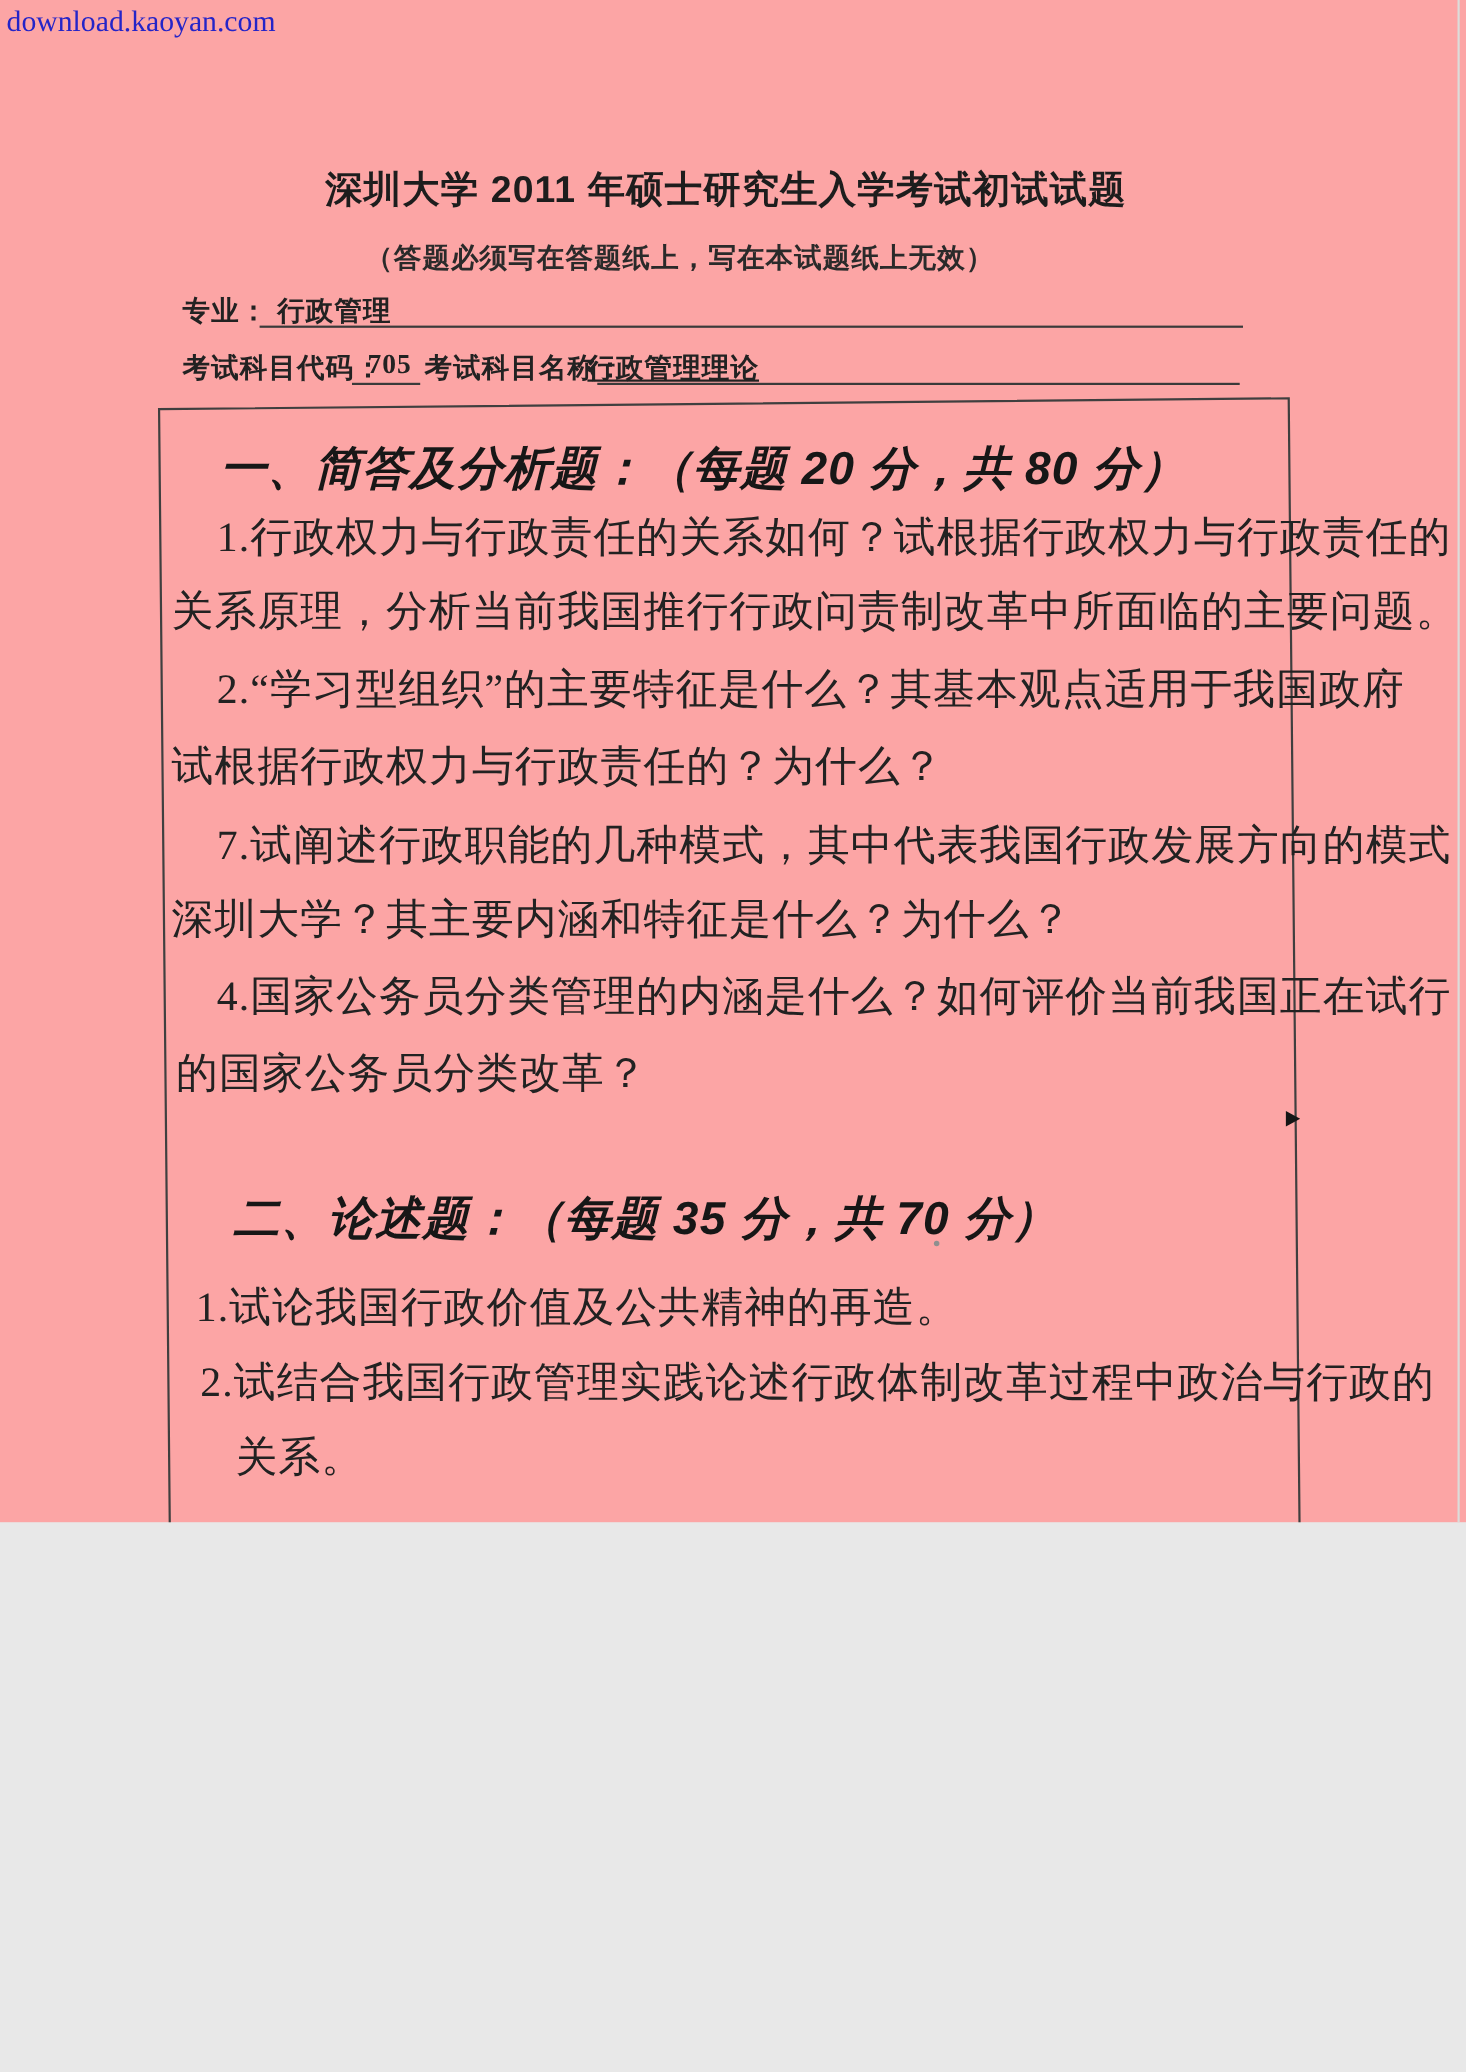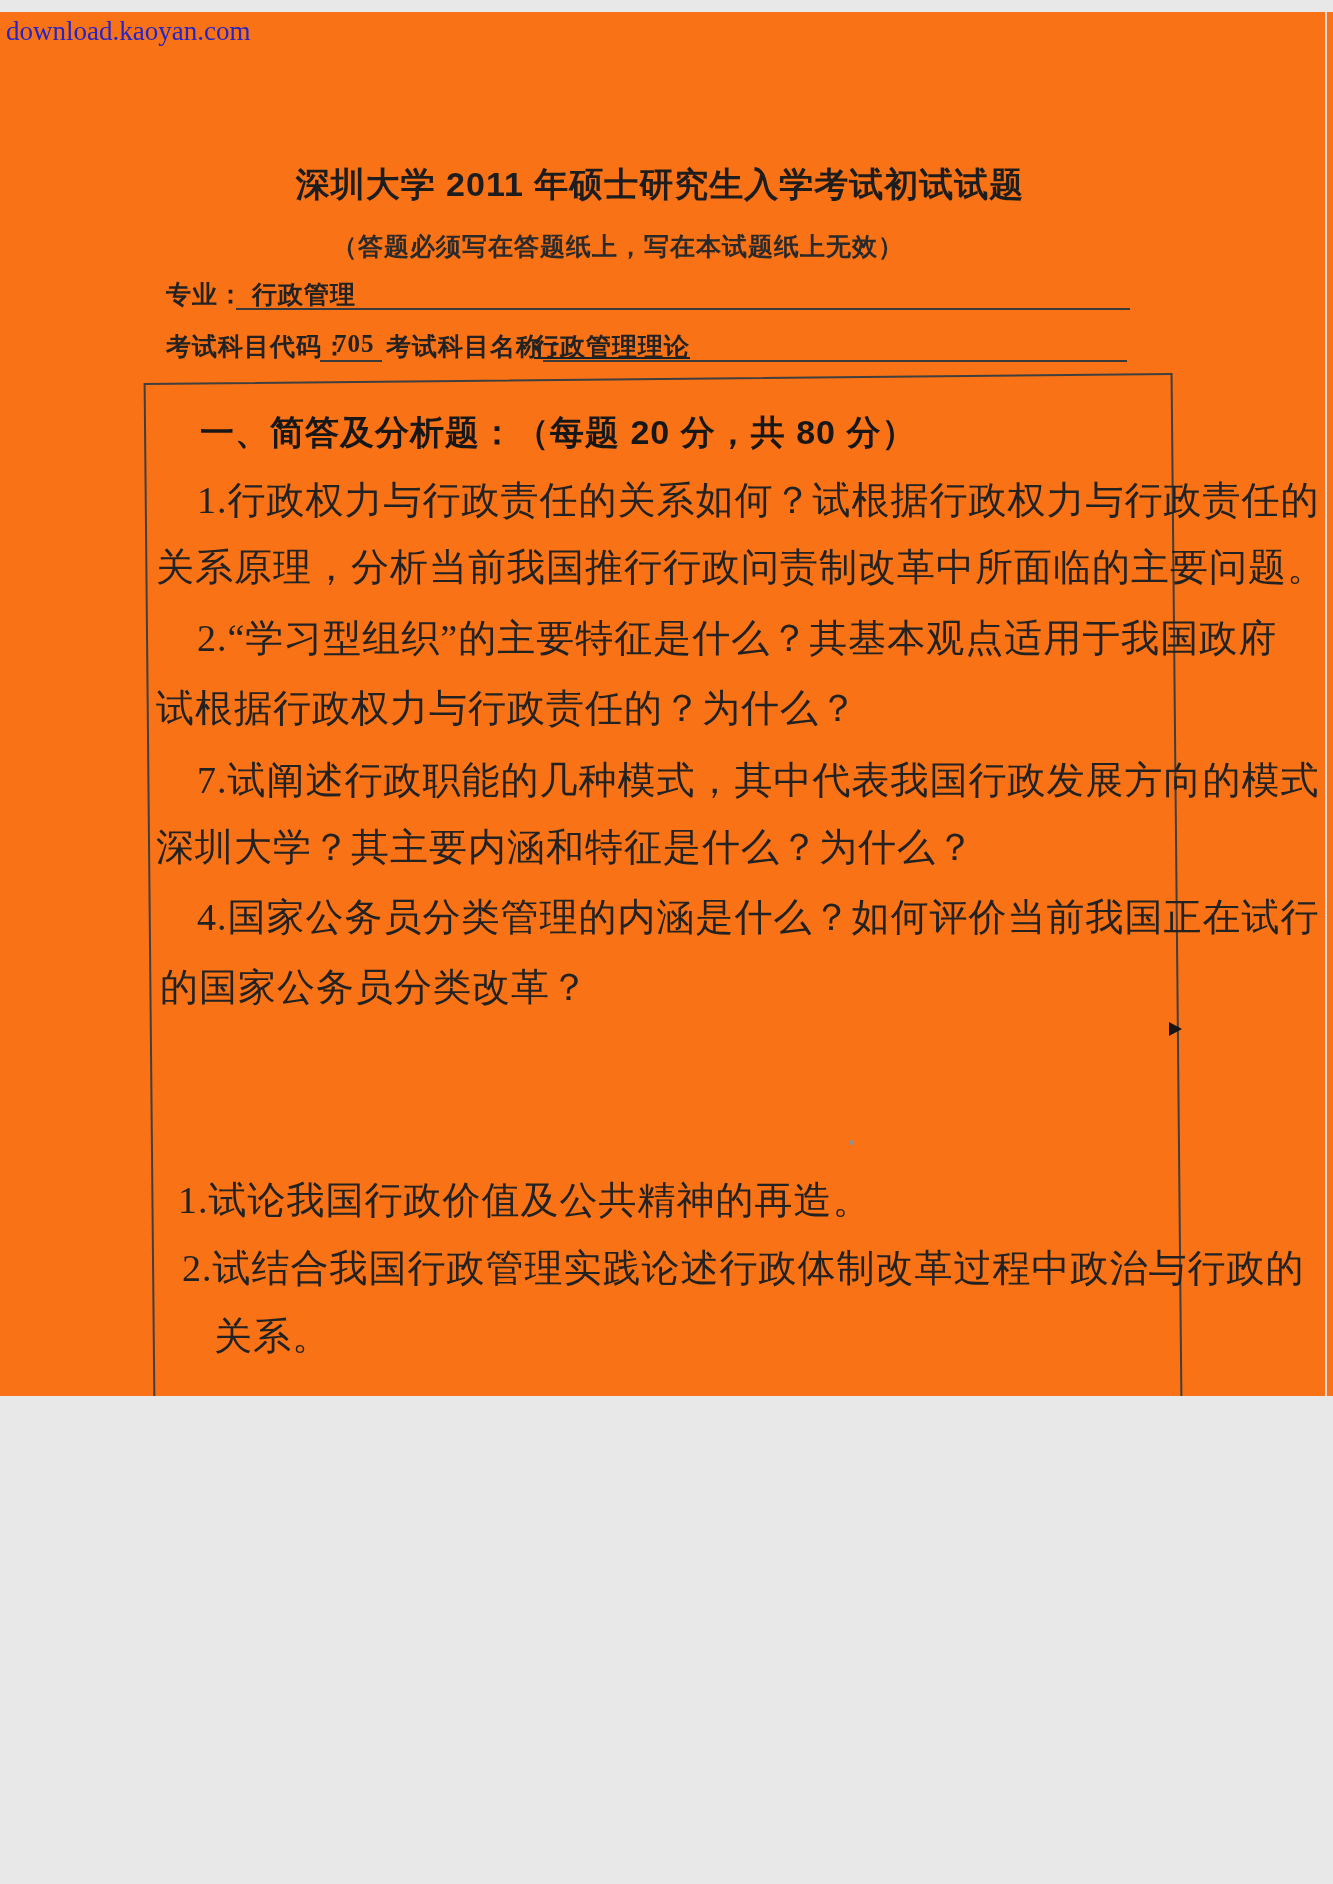--- a/index.html
+++ b/index.html
@@ -1,20 +1,20 @@
 <!DOCTYPE html>
 <html><head>
 <meta charset="utf-8">
 <style>
   html,body { margin:0; padding:0; background:#e8e8e8; }
   .page {
     position:relative;
     width:1333px; height:1384px;
-    margin:12px auto;
-    background:#f97316;
+    margin:0 auto;
+    background:#fca5a5;
     font-family:"Liberation Serif", serif;
     color:#242424;
     overflow:hidden;
   }
   .abs { position:absolute; white-space:nowrap; }
 
   .watermark {
     left:6px; top:4px;
     font-size:27px;
     font-family:"Liberation Serif", serif;
@@ -49,24 +49,25 @@
   .qbox {
     position:absolute;
     left:150px; top:366px;
     width:1025px; height:1334px;
     border:2px solid #3f3f3f;
     transform:rotate(-0.55deg);
     background:transparent;
   }
 
   .section-heading {
-    font-size:34px; font-weight:bold;
+    font-size:42px; font-weight:bold;
     font-family:"Liberation Sans", sans-serif;
     color:#171717;
     letter-spacing:1px;
+    font-style:italic;
   }
   .body-line {
     font-size:38px;
     color:#222;
     letter-spacing:1px;
   }
 
   .footer {
     left:0; top:1726px; width:1333px;
     text-align:center;
@@ -129,20 +130,21 @@
 
   <div class="abs body-line" style="left:197px; top:601px;">2.“学习型组织”的主要特征是什么？其基本观点适用于我国政府</div>
   <div class="abs body-line" style="left:156px; top:671px;">试根据行政权力与行政责任的？为什么？</div>
 
   <div class="abs body-line" style="left:197px; top:743px;">7.试阐述行政职能的几种模式，其中代表我国行政发展方向的模式</div>
   <div class="abs body-line" style="left:156px; top:810px;">深圳大学？其主要内涵和特征是什么？为什么？</div>
 
   <div class="abs body-line" style="left:197px; top:880px;">4.国家公务员分类管理的内涵是什么？如何评价当前我国正在试行</div>
   <div class="abs body-line" style="left:160px; top:950px;">的国家公务员分类改革？</div>
 
+  <div class="abs section-heading" style="left:212px; top:1080px;">二、论述题：（每题 35 分，共 70 分）</div>
 
   <div class="abs body-line" style="left:178px; top:1163px;">1.试论我国行政价值及公共精神的再造。</div>
   <div class="abs body-line" style="left:182px; top:1231px;">2.试结合我国行政管理实践论述行政体制改革过程中政治与行政的</div>
   <div class="abs body-line" style="left:170px; top:1299px;padding-left:44px;">关系。</div>
 
   <div class="abs footer">第 1 页 共 1 页</div>
 
   <div class="arrow-mark"></div>
   <div class="stray-dot"></div>
   <div class="scan-edge"></div>

